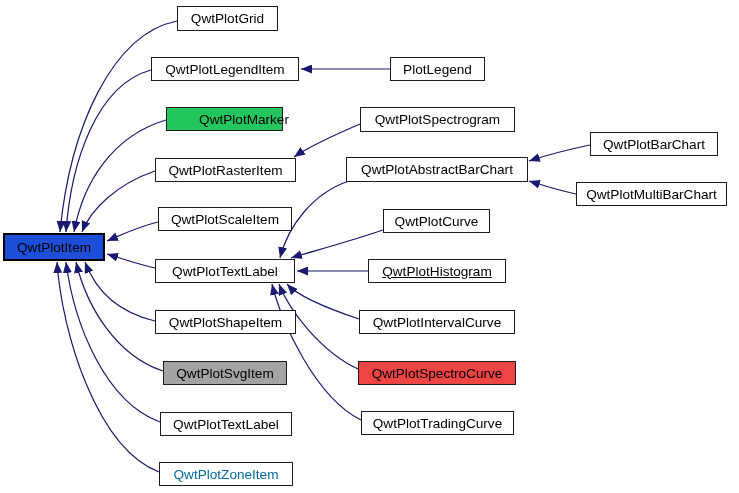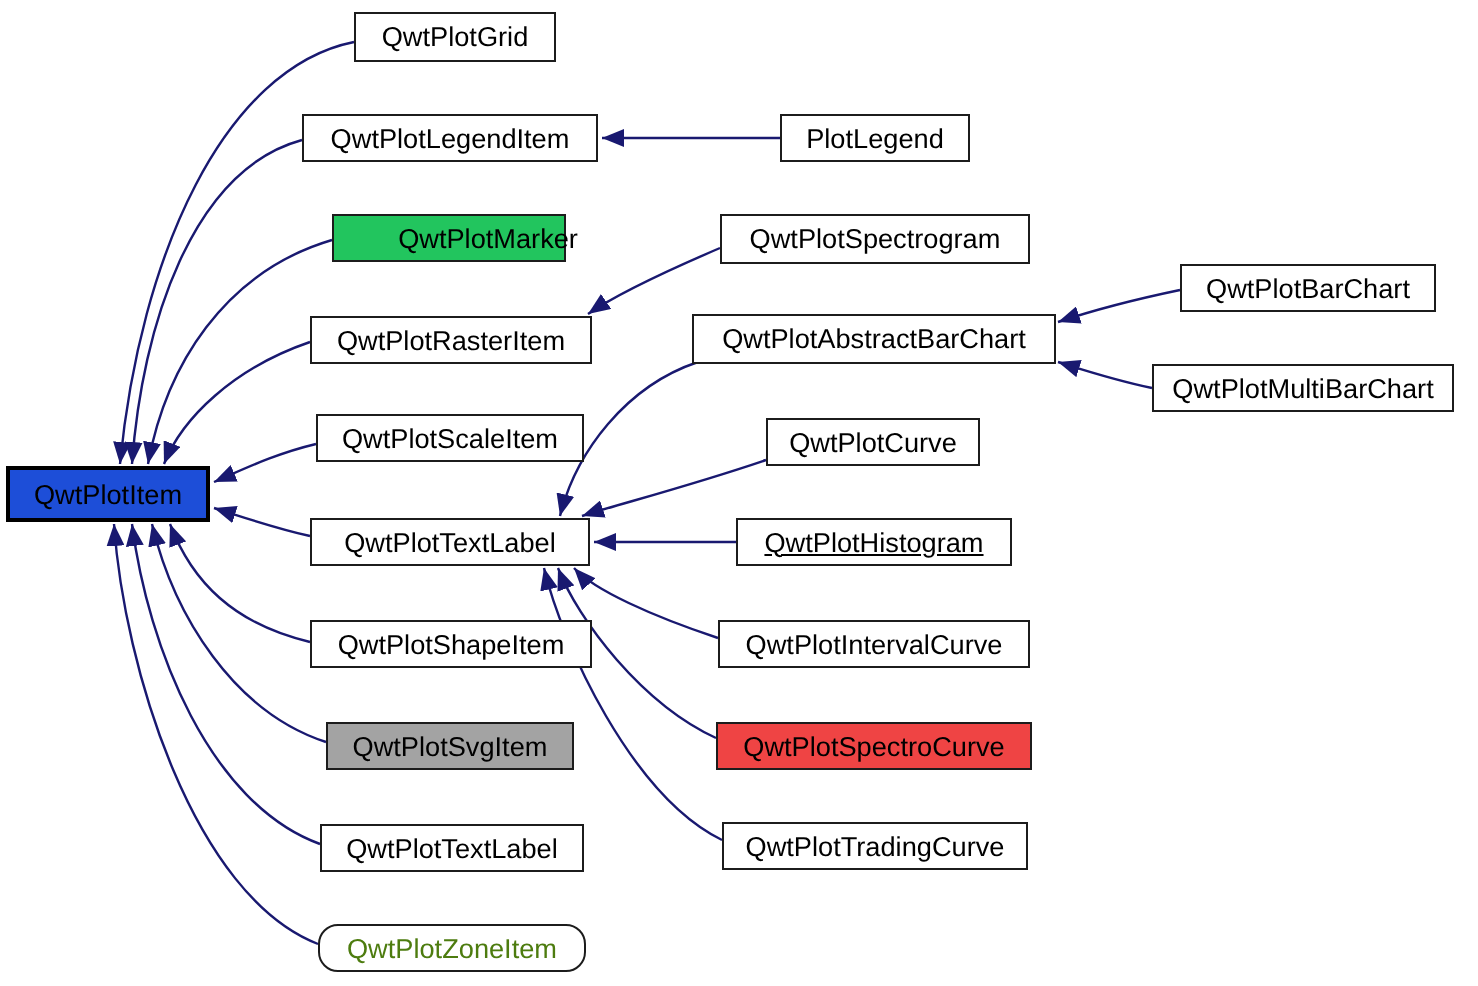--- a/index.html
+++ b/index.html
@@ -88,15 +88,15 @@
       <div class="node highlight" style="left: 3px; top: 233px; width: 102px; height: 28px; background: #1d4ed8; color: rgb(0, 0, 0);">QwtPlotItem</div>
       <div class="node" style="left: 383px; top: 209px; width: 107px; height: 24px; background: rgb(255, 255, 255); color: rgb(0, 0, 0);">QwtPlotCurve</div>
       <div class="node" style="left: 155px; top: 259px; width: 140px; height: 24px; background: rgb(255, 255, 255); color: rgb(0, 0, 0);">QwtPlotTextLabel</div>
       <div class="node" style="left: 368px; top: 259px; width: 138px; height: 24px; background: rgb(255, 255, 255); color: rgb(0, 0, 0); text-decoration: underline;">QwtPlotHistogram</div>
       <div class="node" style="left: 155px; top: 310px; width: 141px; height: 24px; background: rgb(255, 255, 255); color: rgb(0, 0, 0);">QwtPlotShapeItem</div>
       <div class="node" style="left: 359px; top: 310px; width: 156px; height: 24px; background: rgb(255, 255, 255); color: rgb(0, 0, 0);">QwtPlotIntervalCurve</div>
       <div class="node" style="left: 163px; top: 361px; width: 124px; height: 24px; background: #a3a3a3; color: rgb(0, 0, 0);">QwtPlotSvgItem</div>
       <div class="node" style="left: 358px; top: 361px; width: 158px; height: 24px; background: #ef4444; color: rgb(0, 0, 0);">QwtPlotSpectroCurve</div>
       <div class="node" style="left: 160px; top: 412px; width: 132px; height: 24px; background: rgb(255, 255, 255); color: rgb(0, 0, 0);">QwtPlotTextLabel</div>
       <div class="node" style="left: 361px; top: 411px; width: 153px; height: 24px; background: rgb(255, 255, 255); color: rgb(0, 0, 0);">QwtPlotTradingCurve</div>
-      <div class="node" style="left: 159px; top: 462px; width: 134px; height: 24px; background: rgb(255, 255, 255); color: #4d7c0f; border-radius: 10px;">QwtPlotZoneItem</div>
+      <div class="node" style="left: 159px; top: 462px; width: 134px; height: 24px; background: rgb(255, 255, 255); color: #0369a1;">QwtPlotZoneItem</div>
     </div>
 </div>
 
 </body></html>

